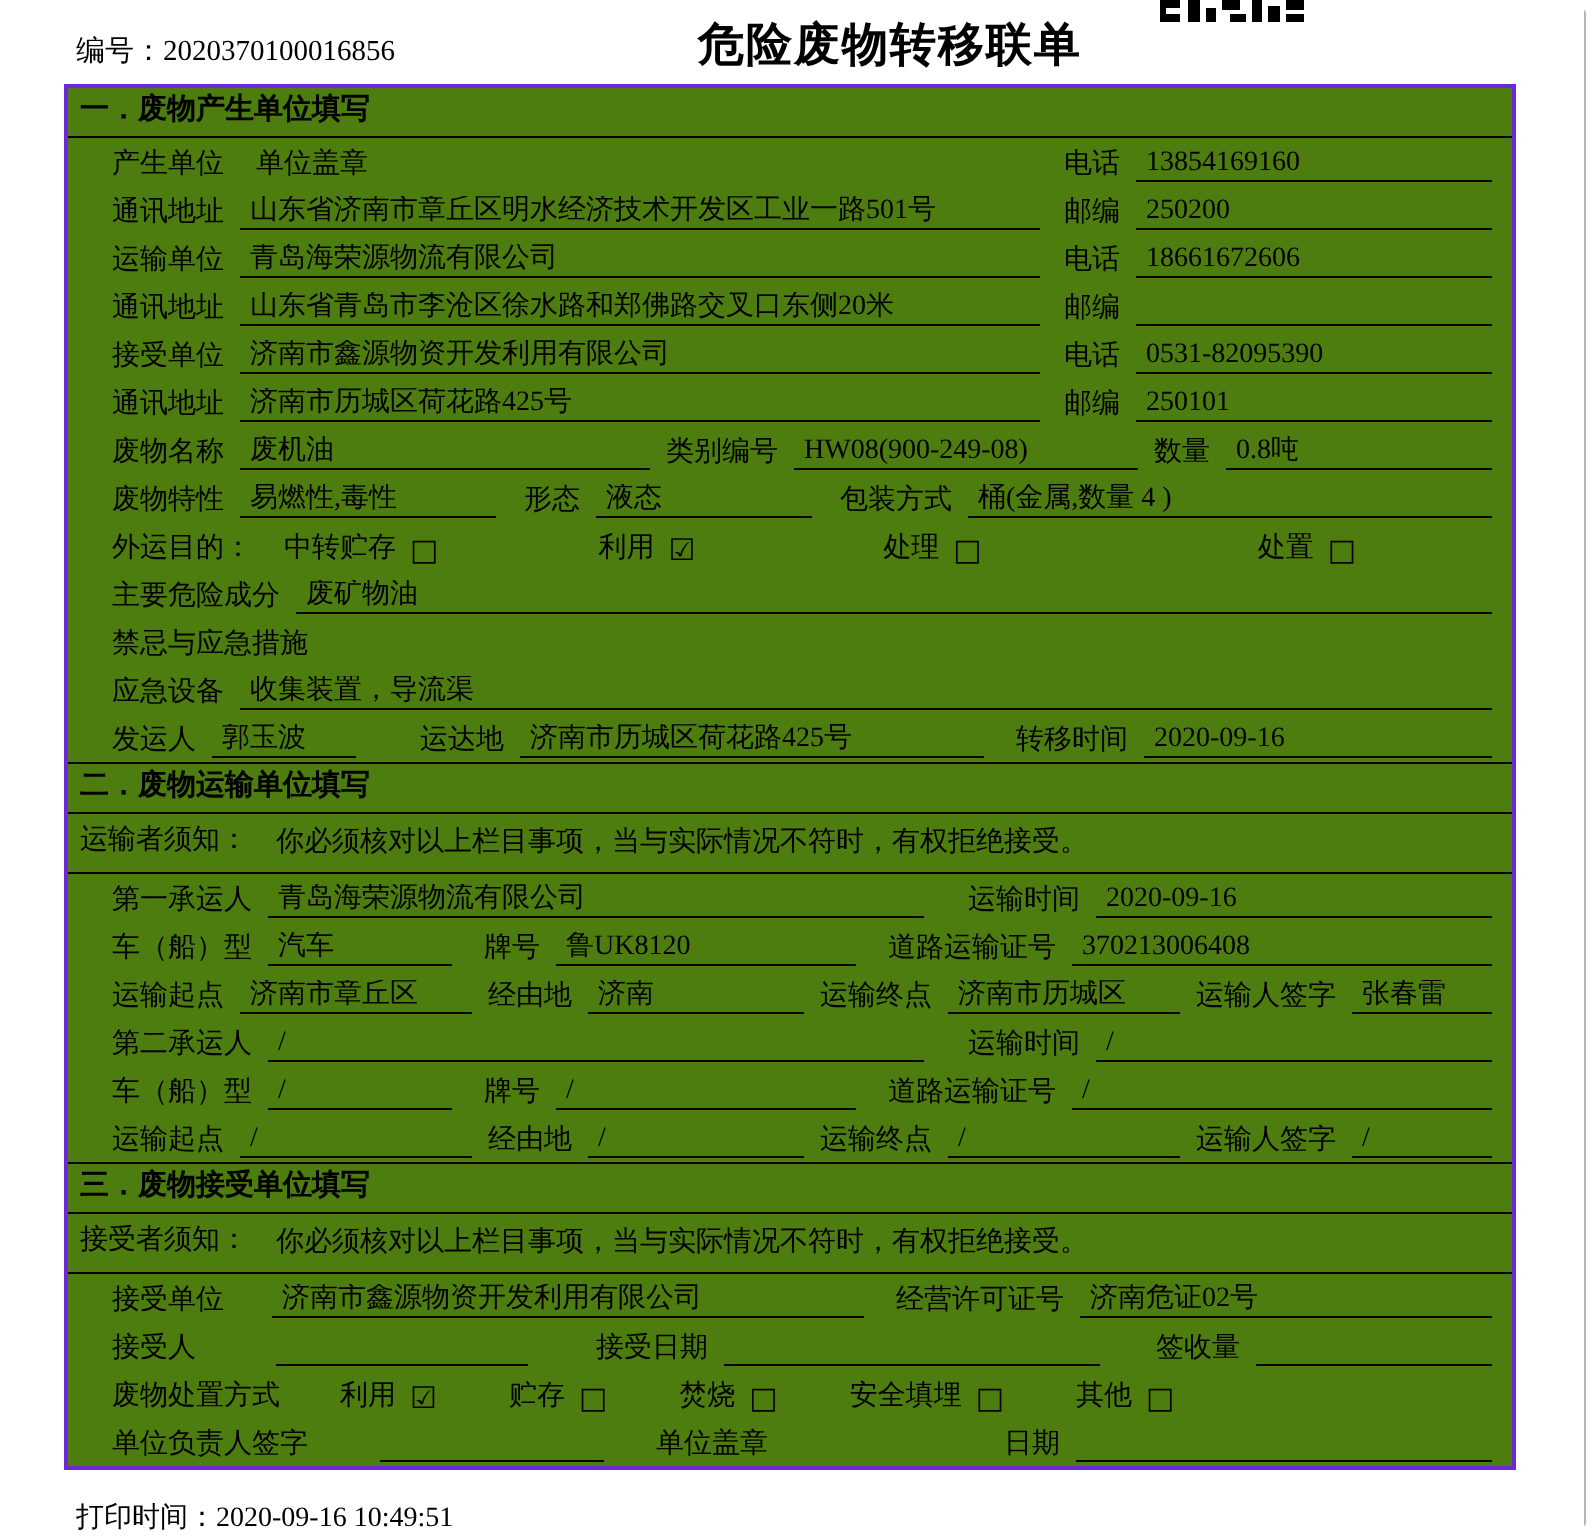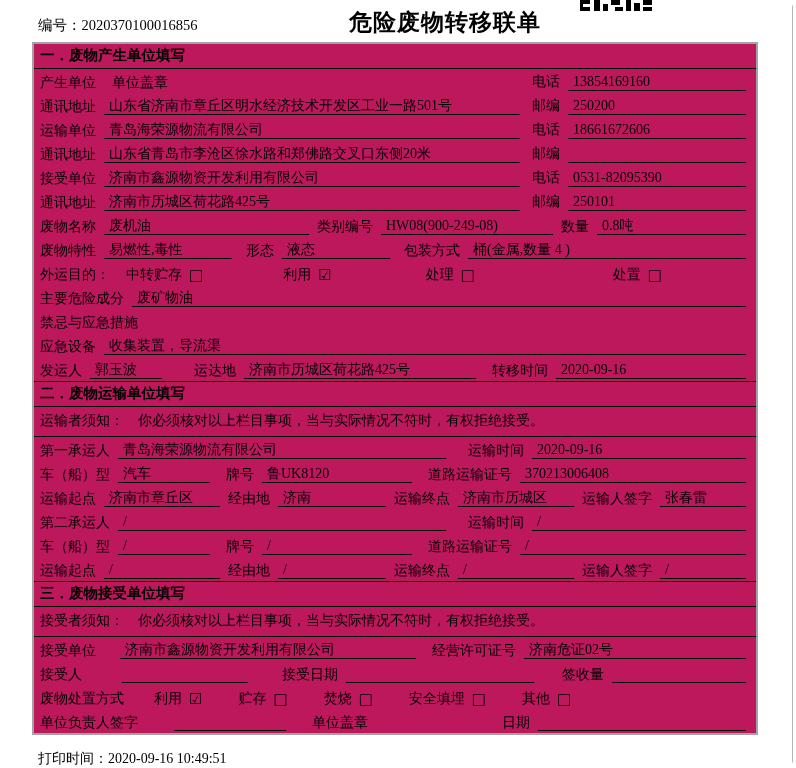--- a/index.html
+++ b/index.html
@@ -10,35 +10,35 @@
     font-size:14px; color:#000;
   }
   .page { position:relative; width:796px; height:768px; background:#fff; overflow:hidden;border-radius:15px; }
 
   .hdr-no { position:absolute; left:38px; top:16px; font-size:14.5px; white-space:nowrap; }
   .hdr-title { position:absolute; left:95px; top:7px; width:700px; text-align:center;
                font-size:23px; font-weight:bold; letter-spacing:1px; }
   .qr { position:absolute; left:580px; top:0; width:72px; height:11px; }
   .edge-line { position:absolute; right:3px; top:0; width:1px; height:768px; background:#b5b5b5; }
 
-  .box { position:absolute; left:32px; top:42px; width:726px; border:2px solid #a3a3a3; background:#be185d; }
+  .box { position:absolute; left:32px; top:42px; width:726px; border:2px solid #6d28d9; background:#4d7c0f; }
 
   .sec-title { font-weight:bold; font-size:14.5px; line-height:17px;
                padding:3px 6px 4px; border-bottom:1px solid #000; }
   .sec-title.mid { border-top:1px solid #000; }
 
   .notice { display:flex; align-items:center; gap:14px; padding:5px 6px 6px; border-bottom:1px solid #000; }
 
-  .row { display:flex; align-items:flex-end; column-gap:8px; height:24px; padding:0 10px 2px 6px; }
+  .row { display:flex; align-items:flex-end; column-gap:8px; height:24px; padding:0 10px 2px 6px;margin-left:16px; }
   .lbl { white-space:nowrap; flex:none; line-height:16px; }
   .val { border-bottom:1px solid #000; padding:0 5px; white-space:nowrap; overflow:hidden;
          min-height:17px; line-height:16px; flex:none; }
   .grow { flex:1 1 auto; }
   .sp { flex:1 1 auto; }
-  .right { flex:none; width:214px; display:flex; align-items:flex-start; column-gap:8px; margin-left:4px; }
+  .right { flex:none; width:214px; display:flex; align-items:center; column-gap:8px; margin-left:4px; }
   .right .val { flex:1 1 auto; }
 
   .opt { display:flex; align-items:flex-end; column-gap:7px; flex:none; }
   .cb { font-family:"DejaVu Sans",sans-serif; font-size:15px; line-height:15px; }
 
   .print-time { position:absolute; left:38px; top:750px; white-space:nowrap; }
 </style>
 </head>
 <body>
 

